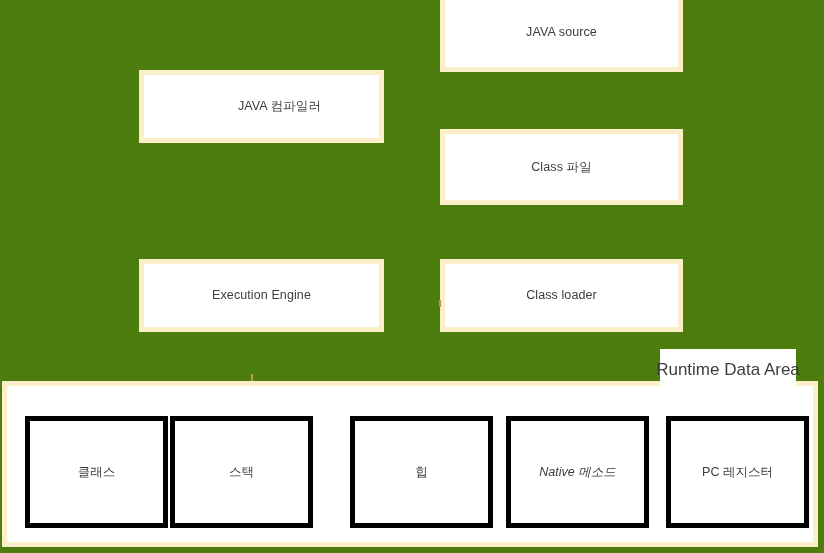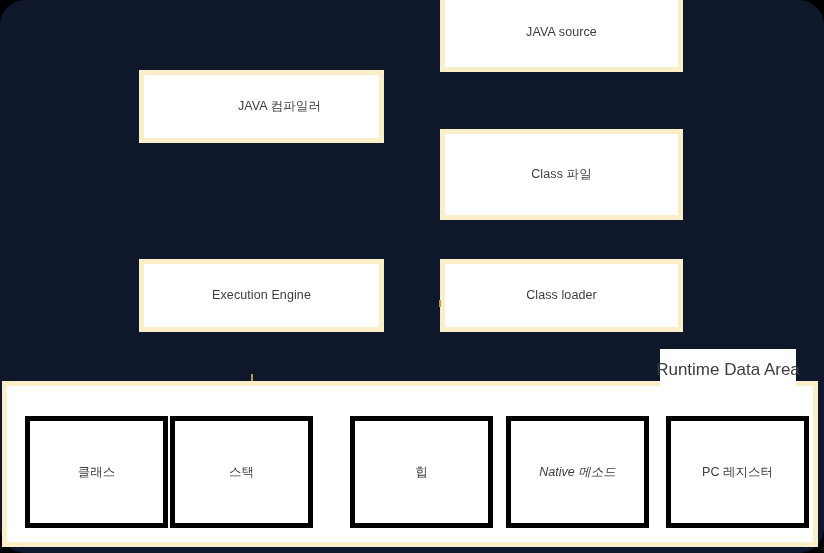--- a/index.html
+++ b/index.html
@@ -11,22 +11,21 @@
   body {
     width: 824px;
     height: 553px;
     overflow: hidden;
     font-family: "Liberation Sans", "DejaVu Sans", sans-serif;
   }
   #canvas {
     position: relative;
     width: 824px;
     height: 553px;
-    background: #0f172a;
-    border-radius: 25px;
+    background: #4d7c0f;
   }
   
   .node {
     position: absolute;
     box-sizing: border-box;
     background: #ffffff;
     border: 5px solid #fbefc9;
     display: flex;
     align-items: center;
     justify-content: center;
@@ -39,21 +38,21 @@
   }
   .node .label {
     display: block;
     padding: 0 6px;
     white-space: nowrap;
   }
   
   #node-java-source   { left: 440px; top: -8px;  width: 243px; height: 80px; }
   #node-java-compiler { left: 139px; top: 70px;  width: 245px; height: 73px; padding-left: 36px; }
   
-  #node-class-file    { left: 440px; top: 129px; width: 243px; height: 91px; }
+  #node-class-file    { left: 440px; top: 129px; width: 243px; height: 76px; }
   
   #node-execution-engine { left: 139px; top: 259px; width: 245px; height: 73px; }
   #node-class-loader     { left: 440px; top: 259px; width: 243px; height: 73px; }
 
   
   #runtime-container {
     position: absolute;
     left: 2px;
     top: 381px;
     width: 816px;

